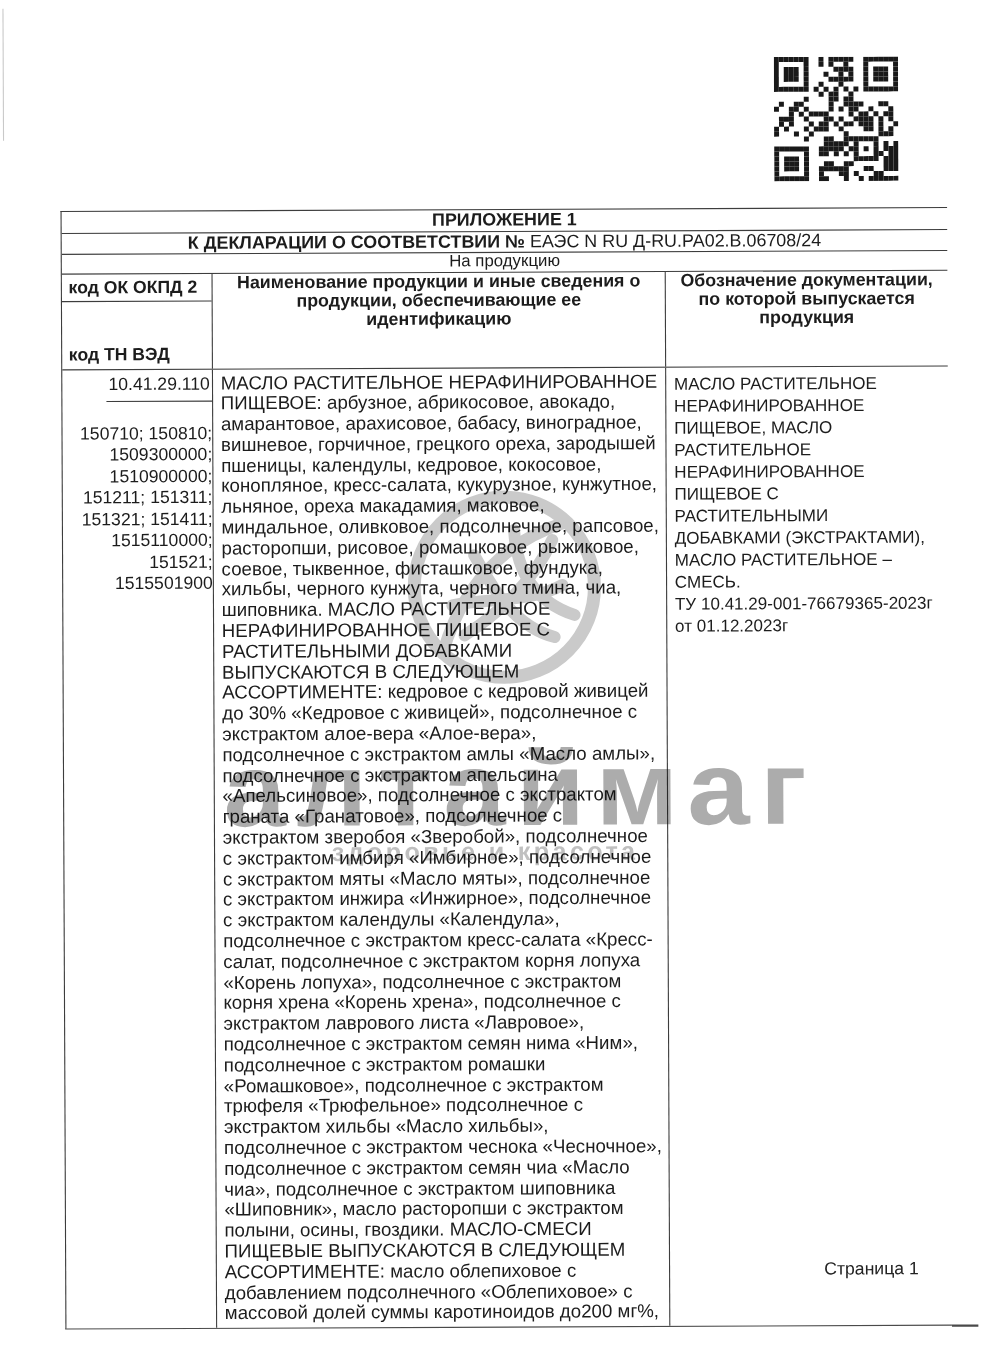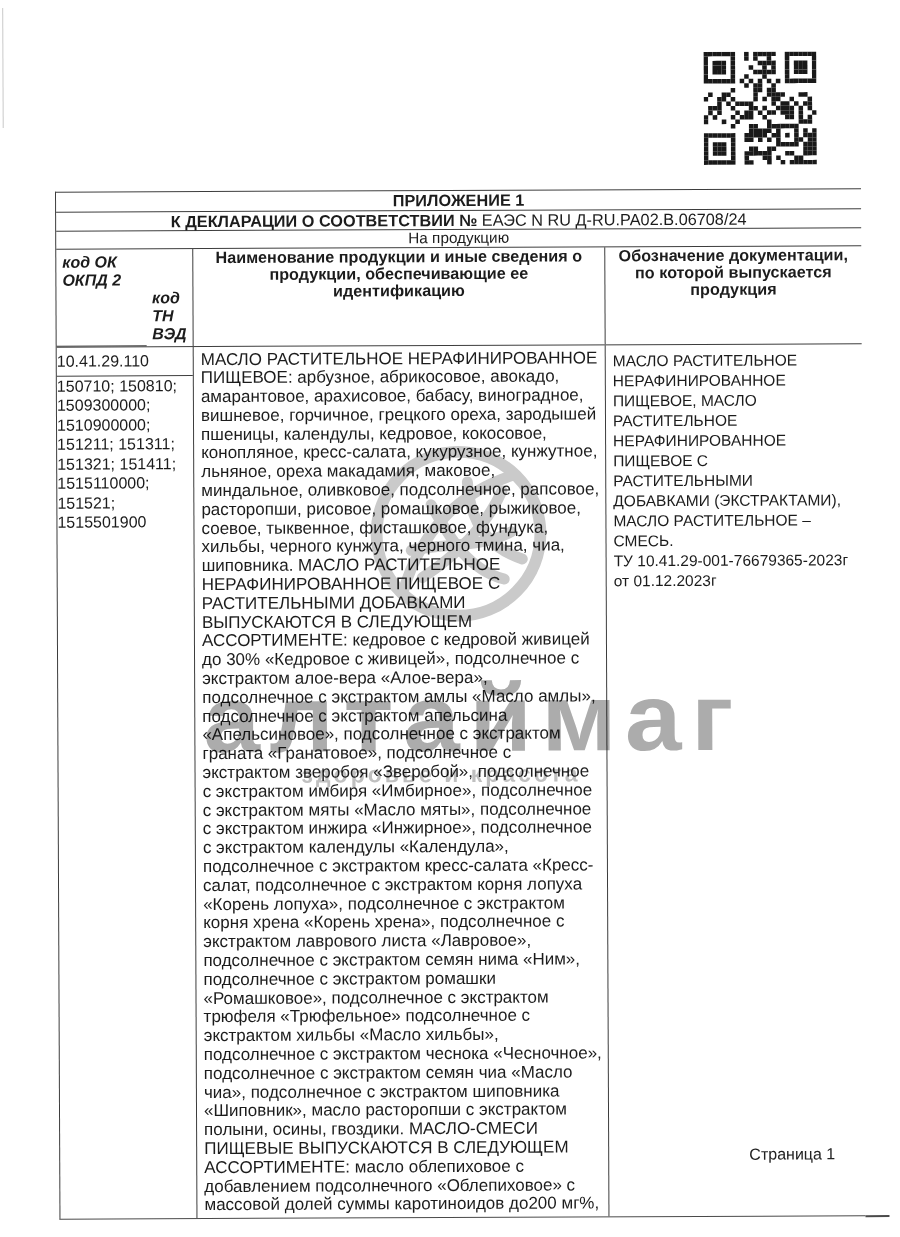--- a/index.html
+++ b/index.html
@@ -25,30 +25,30 @@
     content:"";position:absolute;left:100%;bottom:-1.9px;width:24px;height:1.9px;background:#4a4a4a;
   }
   .trow{border-bottom:1.7px solid #3d3d3d;}
   .row-title{height:18.5px;line-height:18.5px;text-align:center;font-weight:bold;font-size:16.3px;}
   .row-decl{height:18.5px;line-height:18.5px;text-align:center;font-size:16.3px;}
   .row-decl .b{font-weight:bold;}
   .row-scope{height:16.5px;line-height:16.5px;text-align:center;font-size:15.3px;}
 
   .grid{display:grid;grid-template-columns:137px 412px 1fr;}
   .header-row{border-bottom:1.7px solid #3d3d3d;}
-  .c1h{border-right:1.7px solid #3d3d3d;display:flex;flex-direction:row;font-style:italic;}
+  .c1h{border-right:1.7px solid #3d3d3d;display:flex;flex-direction:column;}
   .c1h-top{padding:4px 6px 2px;font-weight:bold;font-size:16px;border-bottom:1.7px solid #3d3d3d;}
   .c1h-bot{padding:4px 6px 3px;font-weight:bold;font-size:16px;flex:1;margin-top:36px;}
   .c2h{border-right:1.7px solid #3d3d3d;font-weight:bold;text-align:center;font-size:16.2px;line-height:17.4px;padding:0 14px;}
   .c3h{font-weight:bold;text-align:center;font-size:16.2px;line-height:17.4px;padding:0 4px;}
 
   .body-row{min-height:827px;}
   .c1b{border-right:1.7px solid #3d3d3d;}
-  .okpd{height:28px;line-height:28px;font-size:16px;border-bottom:1.7px solid #3d3d3d;}
-  .tnved{padding-top:0;text-align:left;font-size:16px;line-height:19.5px;white-space:pre-line;}
+  .okpd{height:28px;line-height:28px;text-align:center;font-size:16px;border-bottom:1.7px solid #3d3d3d;margin-left:40px;}
+  .tnved{padding-top:20px;text-align:right;font-size:16px;line-height:19.5px;white-space:pre-line;}
   .c2b{border-right:1.7px solid #3d3d3d;padding:4px 5px 3px 7px;font-size:17px;line-height:18.8px;}
   .c3b{padding:6px 4px 3px 7px;font-size:15.5px;line-height:20px;white-space:pre-line;}
 
   
   .watermark{position:absolute;inset:0;pointer-events:none;mix-blend-mode:multiply;z-index:5;}
   .wm-logo{position:absolute;left:368px;top:438px;width:182px;height:188px;opacity:.42;}
   .wm-logo svg{width:100%;height:100%;}
   .wm-text{
     position:absolute;left:203px;top:664px;font-size:95px;font-weight:bold;
     letter-spacing:9px;color:#8d8d8d;opacity:.72;transform:scaleX(1.07);transform-origin:left center;

